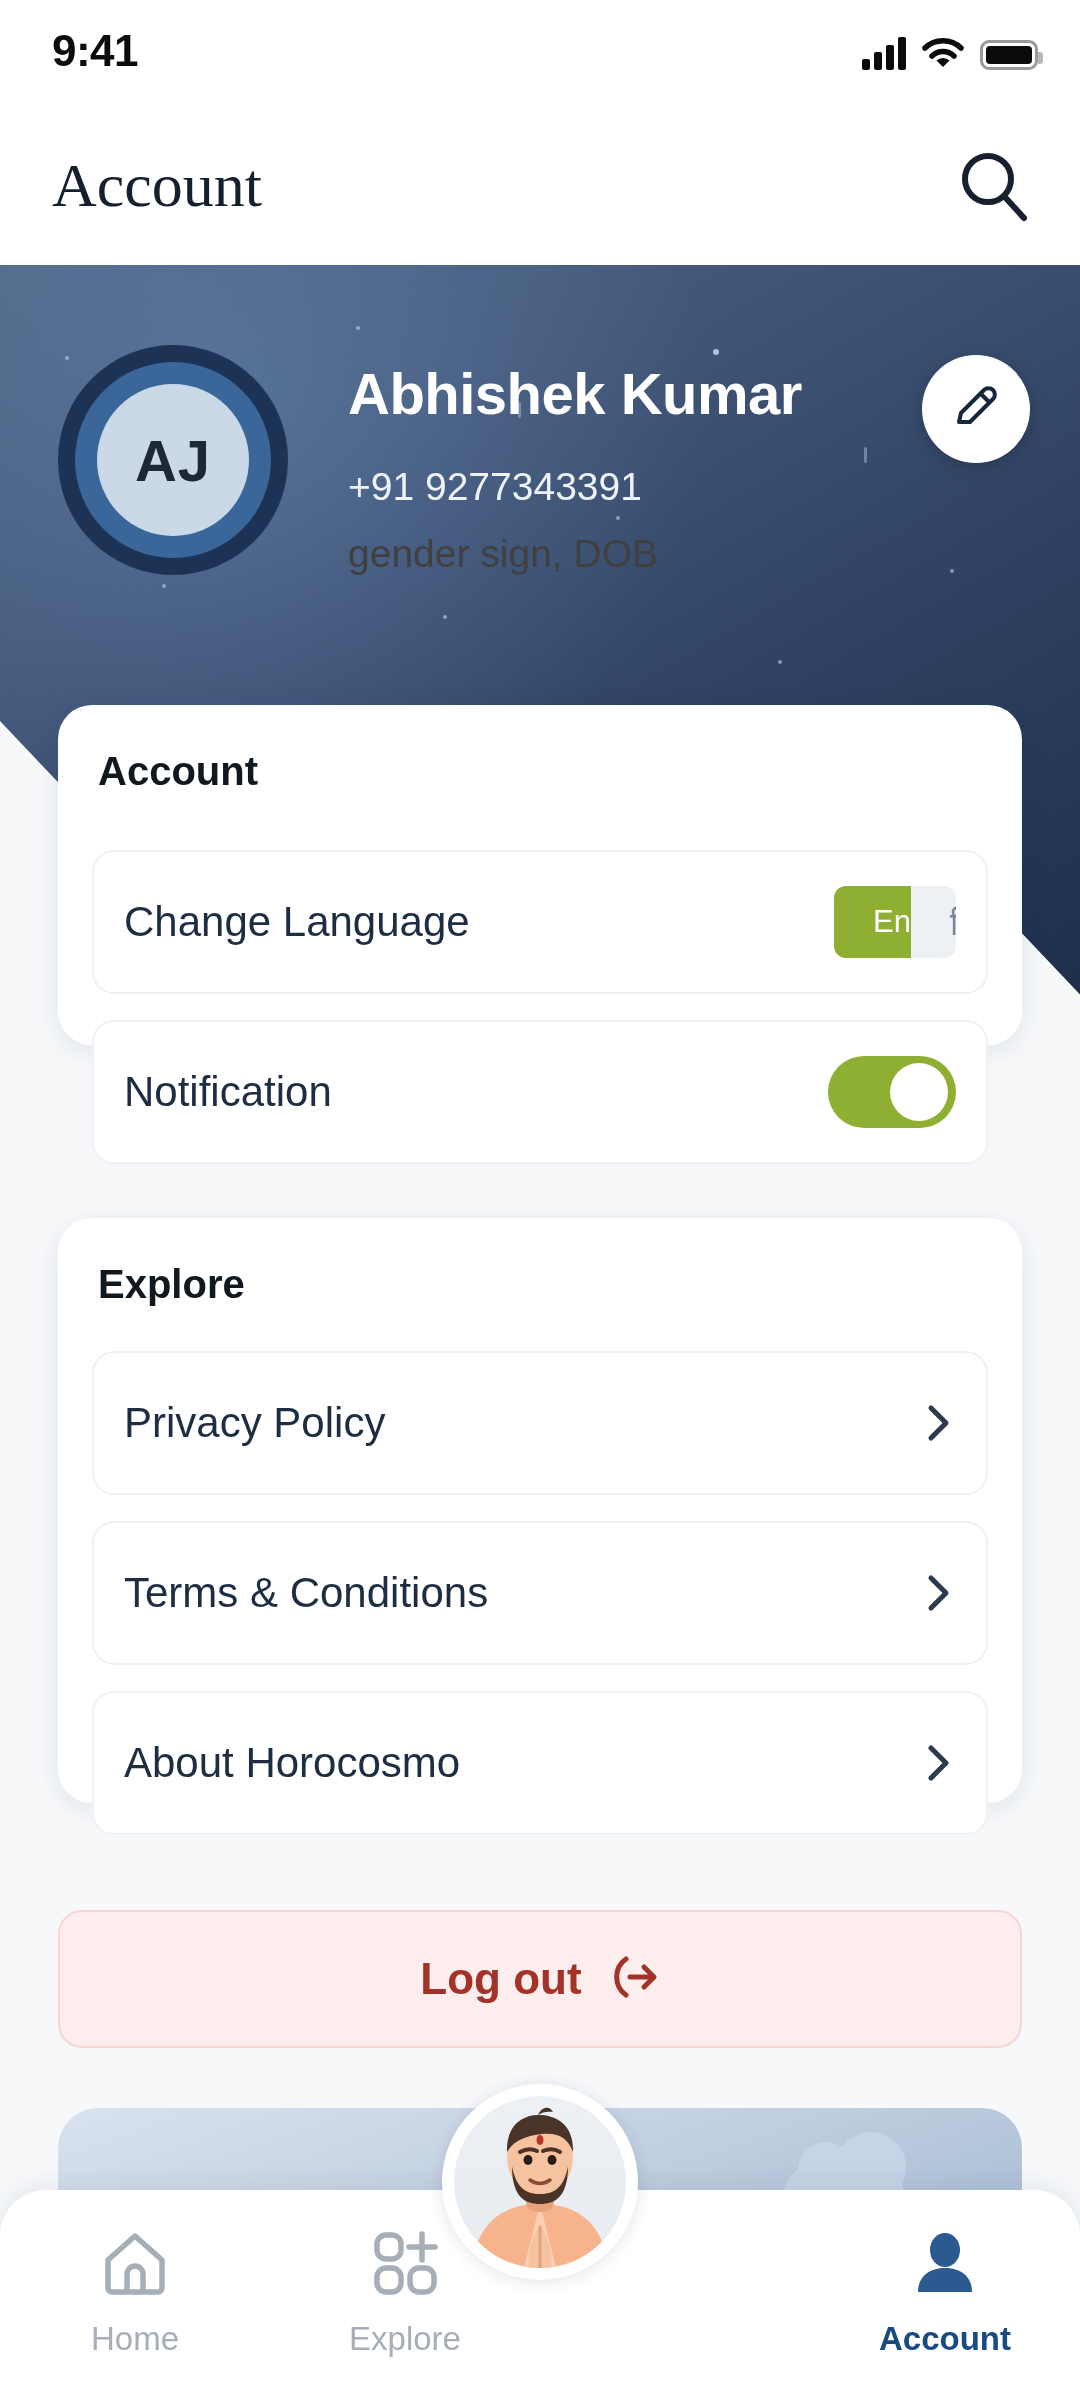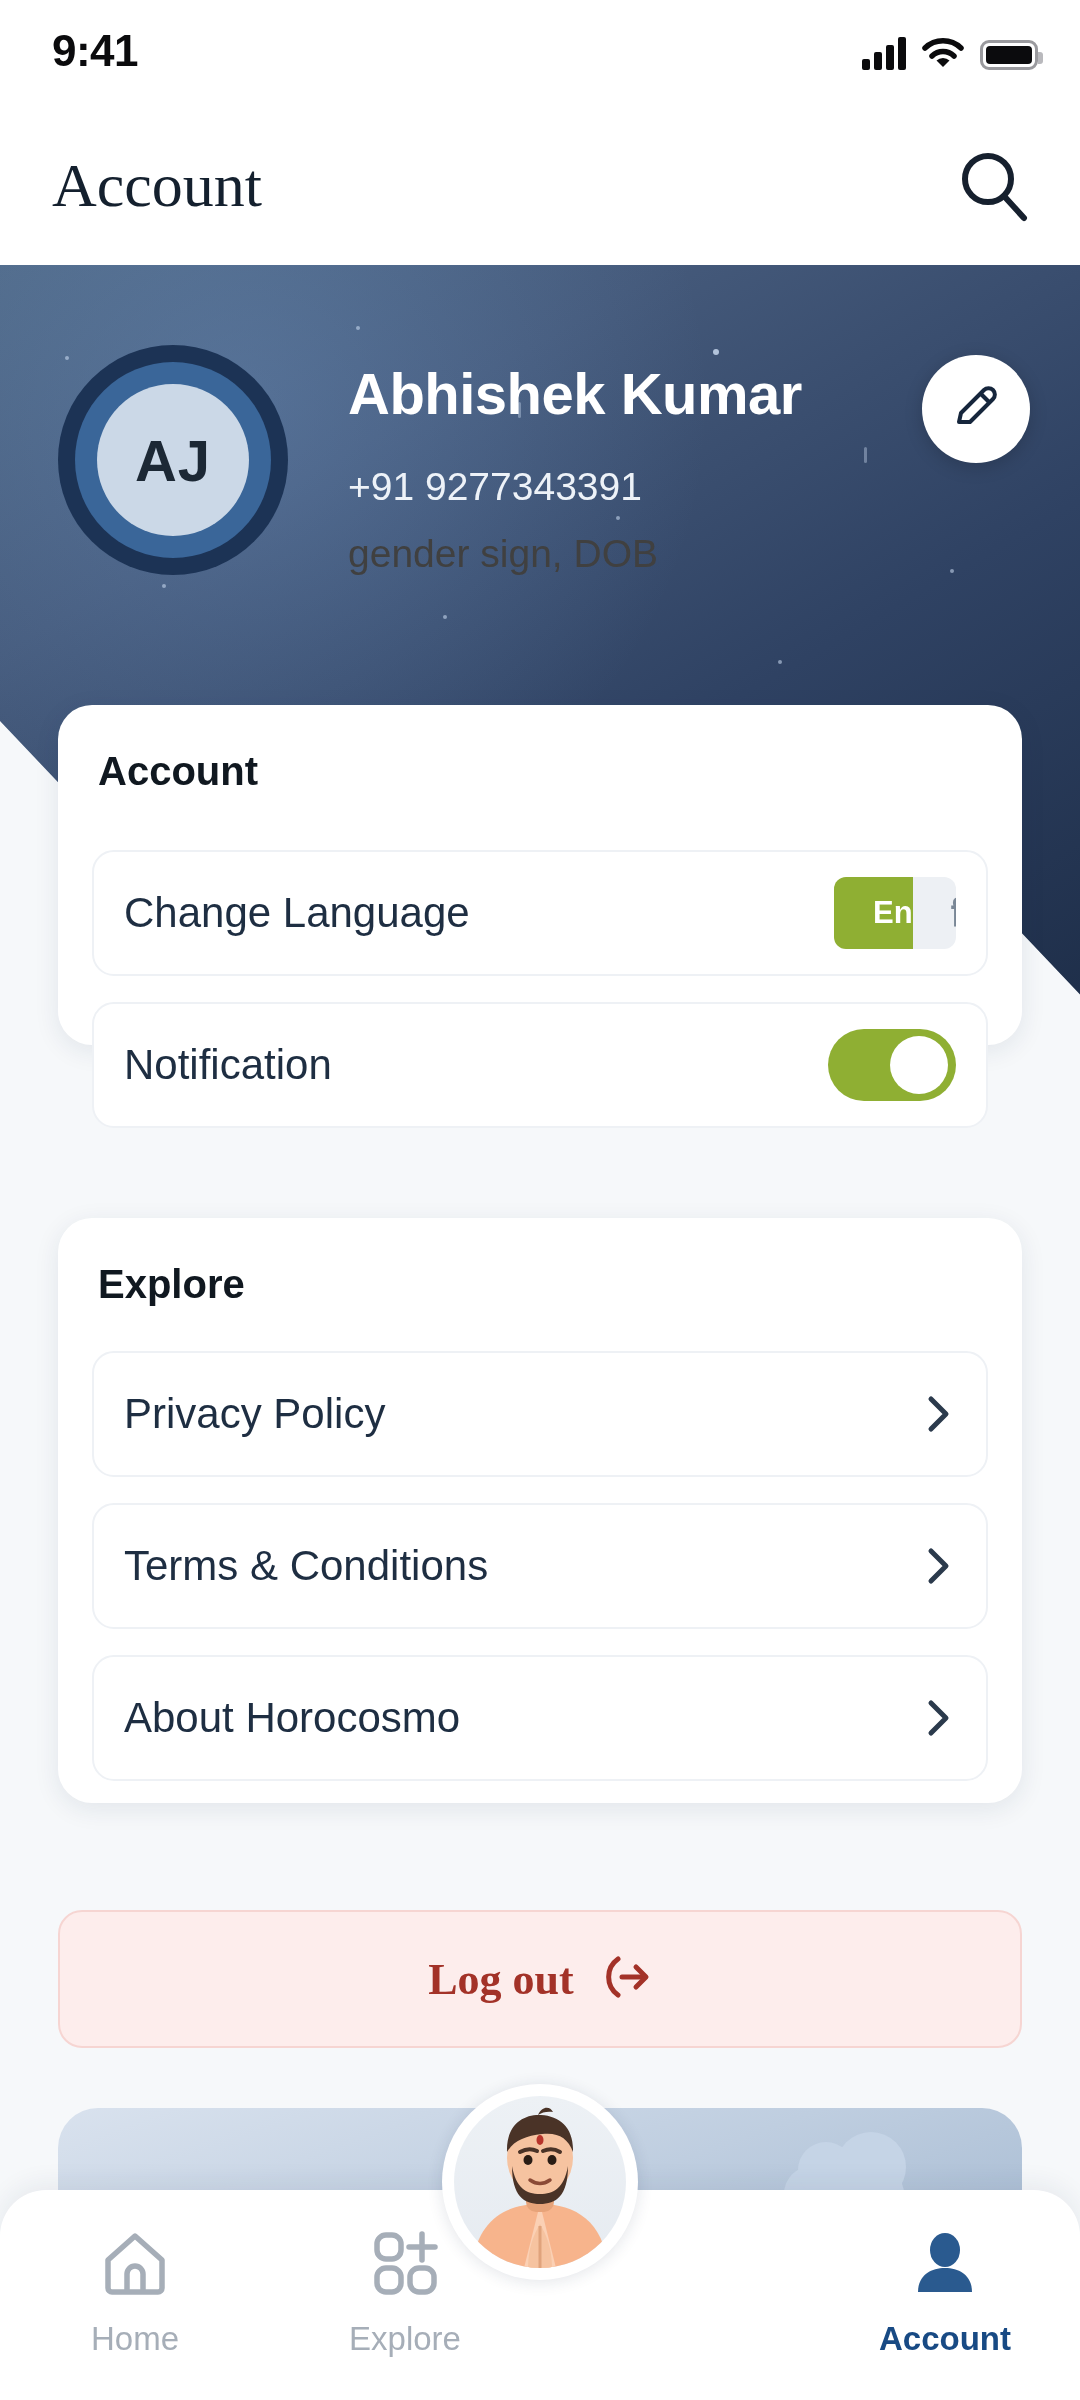--- a/index.html
+++ b/index.html
@@ -116,35 +116,35 @@
     position:absolute; left:58px; width:964px;
     background:#FFFFFF; border-radius:34px;
     box-shadow:0 6px 26px rgba(25,45,75,.09);
     z-index:12;
   }
   .card-title {
     font-size:40px; font-weight:700; color:#101820;
     padding:44px 0 0 40px;
   }
   .row {
-    margin:0 34px; height:126px;
+    margin:0 34px; height:144px;
     border:2px solid #EEF1F5; border-radius:22px;
     display:flex; align-items:center; justify-content:space-between;
     padding:0 30px; cursor:pointer; background:#FFFFFF;
   }
   .row + .row { margin-top:26px; }
   .row-label { font-size:42px; color:#1E2E42; font-weight:400; }
 
   .lang-toggle {
     display:flex; width:122px; height:72px; border-radius:12px; overflow:hidden;
     cursor:pointer;
   }
   .lang-opt {
     flex:1; display:flex; align-items:center; justify-content:center;
-    font-size:31px; font-weight:700;padding-left:39px;
+    font-size:31px; font-weight:400;padding-left:39px;
   }
   .lang-opt.active { background:#8FAF33; color:#FFFFFF; }
   .lang-opt.inactive { background:#EDF0F4; color:#7A8796; font-size:32px; }
 
   .switch {
     width:128px; height:72px; border-radius:40px; background:#8FAF33;
     position:relative; cursor:pointer;
   }
   .switch .knob {
     position:absolute; top:7px; right:8px;
@@ -152,21 +152,21 @@
   }
   .chev {
     width:34px; height:34px; display:flex; align-items:center; justify-content:center;
   }
 
   
   .logout {
     position:absolute; left:58px; top:1910px; width:964px; height:138px;
     background:#FDEDEC; border:2px solid #F6D5D2; border-radius:24px;
     display:flex; align-items:center; justify-content:center; gap:26px;
-    cursor:pointer; z-index:12;font-family:Liberation Serif, serif;
+    cursor:pointer; z-index:12;
   }
   .logout-label { font-size:44px; font-weight:600; color:#A33228; }
 
   
   .promo {
     position:absolute; left:58px; top:2108px; width:964px; height:230px;
     border-radius:40px; overflow:hidden; z-index:8;
     background:linear-gradient(160deg,#D9E2EE 0%, #BFCEE0 48%, #9FB5CE 100%);
   }
   .promo-cloud {

